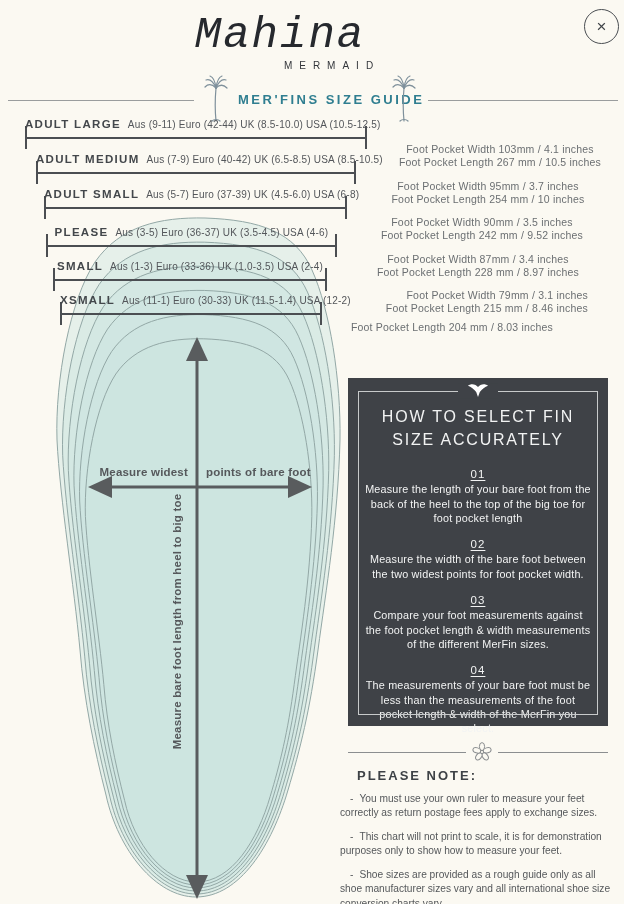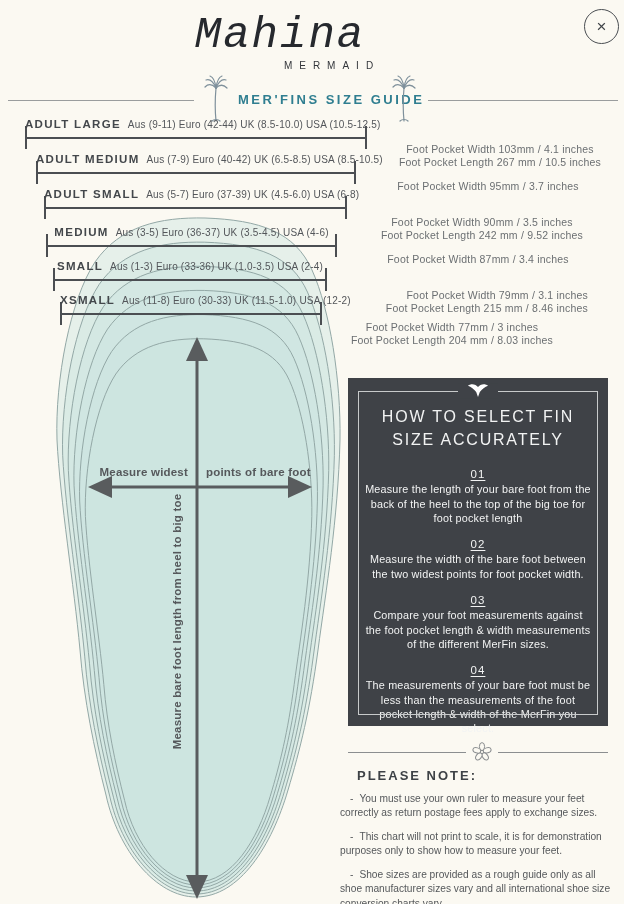--- a/index.html
+++ b/index.html
@@ -131,49 +131,50 @@
 <div class="size-row r1">
   <div class="size-caption"><span class="size-name">ADULT LARGE</span><span class="size-detail">Aus (9-11) Euro (42-44) UK (8.5-10.0) USA (10.5-12.5)</span></div>
 </div>
 <div class="size-row r2">
   <div class="size-caption"><span class="size-name">ADULT MEDIUM</span><span class="size-detail">Aus (7-9) Euro (40-42) UK (6.5-8.5) USA (8.5-10.5)</span></div>
 </div>
 <div class="size-row r3">
   <div class="size-caption"><span class="size-name">ADULT SMALL</span><span class="size-detail">Aus (5-7) Euro (37-39) UK (4.5-6.0) USA (6-8)</span></div>
 </div>
 <div class="size-row r4">
-  <div class="size-caption"><span class="size-name">MEDIUM</span><span class="size-detail">Aus (3-5) Euro (36-37) UK (3.5-4.5) USA (4-6)</span></div>
+  <div class="size-caption"><span class="size-name">PLEASE</span><span class="size-detail">Aus (3-5) Euro (36-37) UK (3.5-4.5) USA (4-6)</span></div>
 </div>
 <div class="size-row r5">
   <div class="size-caption"><span class="size-name">SMALL</span><span class="size-detail">Aus (1-3) Euro (33-36) UK (1.0-3.5) USA (2-4)</span></div>
 </div>
 <div class="size-row r6">
-  <div class="size-caption"><span class="size-name">XSMALL</span><span class="size-detail">Aus (11-8) Euro (30-33) UK (11.5-1.0) USA (12-2)</span></div>
+  <div class="size-caption"><span class="size-name">XSMALL</span><span class="size-detail">Aus (11-1) Euro (30-33) UK (11.5-1.4) USA (12-2)</span></div>
 </div>
 
 <div class="abs measure m1">
     <div>Foot Pocket Width 103mm / 4.1 inches</div>
     <div>Foot Pocket Length 267 mm / 10.5 inches</div>
   </div>
 <div class="abs measure m2">
     <div>Foot Pocket Width 95mm / 3.7 inches</div>
+    <div>Foot Pocket Length 254 mm / 10 inches</div>
   </div>
 <div class="abs measure m3">
     <div>Foot Pocket Width 90mm / 3.5 inches</div>
     <div>Foot Pocket Length 242 mm / 9.52 inches</div>
   </div>
 <div class="abs measure m4">
     <div>Foot Pocket Width 87mm / 3.4 inches</div>
+    <div>Foot Pocket Length 228 mm / 8.97 inches</div>
   </div>
 <div class="abs measure m5">
     <div>Foot Pocket Width 79mm / 3.1 inches</div>
     <div>Foot Pocket Length 215 mm / 8.46 inches</div>
   </div>
 <div class="abs measure m6">
-    <div>Foot Pocket Width 77mm / 3 inches</div>
     <div>Foot Pocket Length 204 mm / 8.03 inches</div>
   </div>
 
 <div class="abs" id="howto">
   <div id="howto-frame"></div>
   <div id="bird-wrap">
     <svg width="22" height="15" viewBox="0 0 22 15">
         <path fill="#FFFFFF" d="M11,3.5 C9,0.5 4,-0.5 1,2.2 C4,3.2 7,5.5 9.2,8.5 L11,13.5 L12.8,8.5 C15,5.5 18,3.2 21,2.2 C18,-0.5 13,0.5 11,3.5 Z"></path>
       </svg>
   </div>

